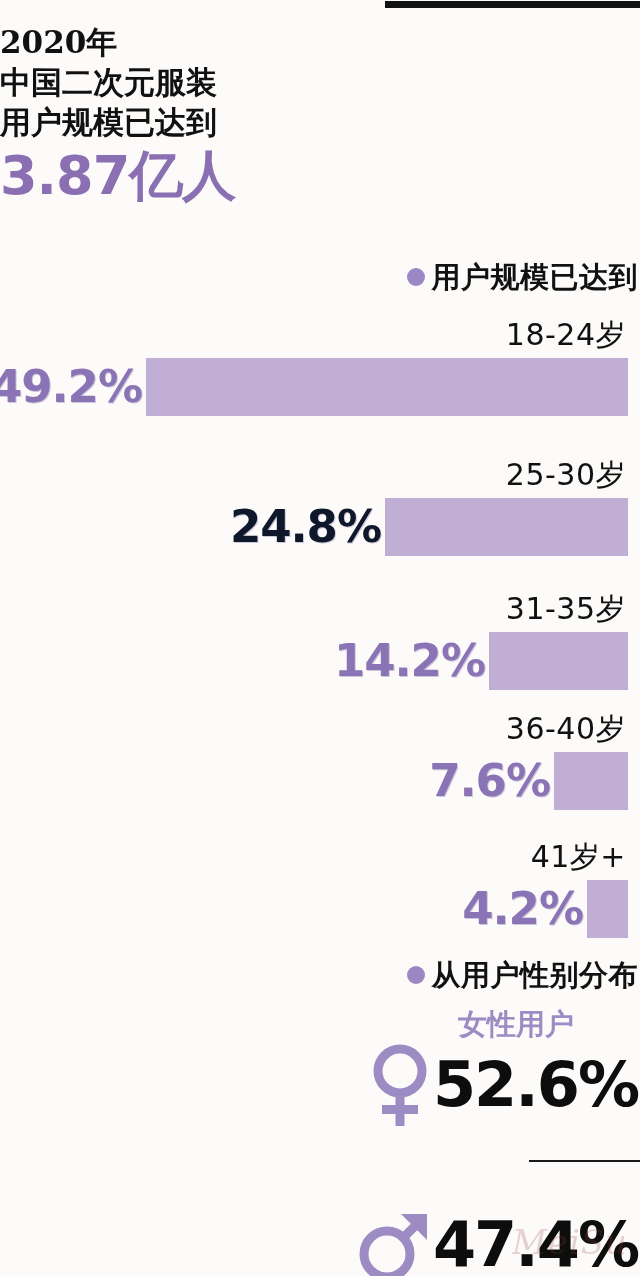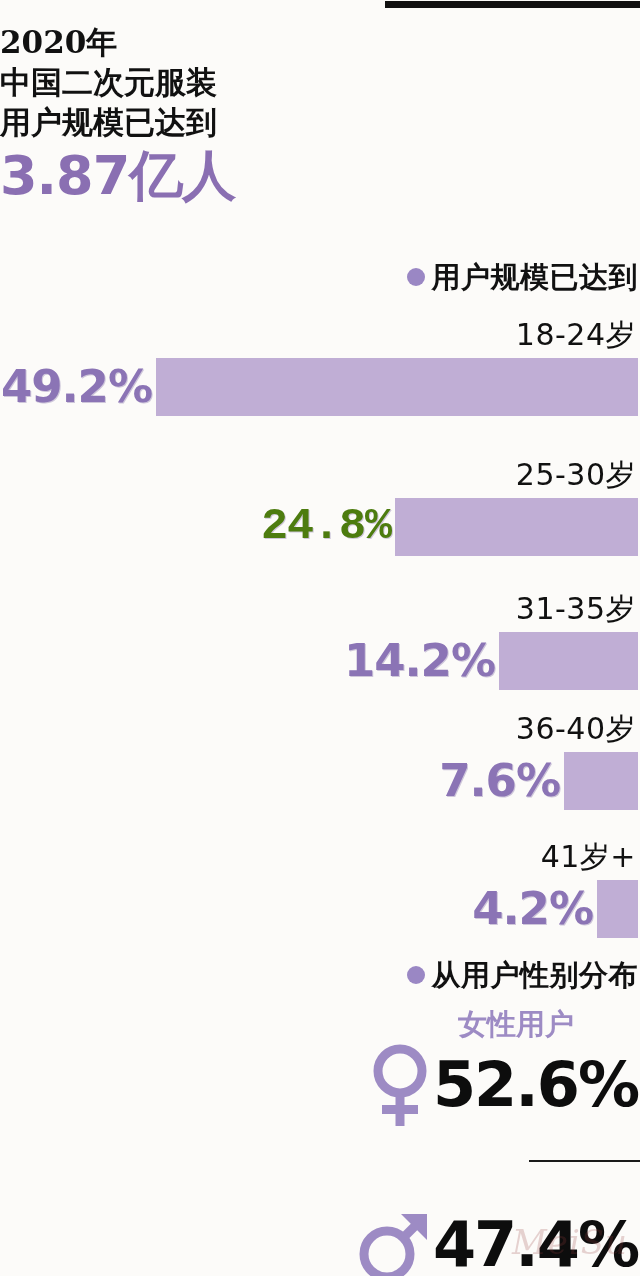--- a/index.html
+++ b/index.html
@@ -81,21 +81,21 @@
     line-height: 30px;
     color: #111111;
     letter-spacing: 0.5px;
   }
   #sec-age  { top: 262px; }
   #sec-gender { top: 960px; }
 
   
   .bar-row {
     position: absolute;
-    right: 2px;
+    right: 12px;
     width: 515px;
     height: 118px;
   }
   .bar-label {
     position: absolute;
     right: 2px;
     top: 0px;
     font-family: "DejaVu Sans", "Liberation Sans", sans-serif;
     font-weight: 500;
     font-size: 30px;
@@ -217,21 +217,21 @@
       <div class="bar-fill" style="width: 482px; background: rgb(192, 174, 213);"></div>
     </div>
     <div class="bar-value" style="right: 486px; color: rgb(139, 116, 181);">49.2%</div>
   </div>
 
   <div class="bar-row" style="top:458px;">
     <div class="bar-label">25-30岁</div>
     <div class="bar-track" style="width: 243px;">
       <div class="bar-fill" style="width: 243px; background: rgb(192, 174, 213);"></div>
     </div>
-    <div class="bar-value" style="right: 247px; color: #4d7c0f; font-family: Liberation Mono, monospace;">24.8%</div>
+    <div class="bar-value" style="right: 247px; color: #0f172a;">24.8%</div>
   </div>
 
   <div class="bar-row" style="top:592px;">
     <div class="bar-label">31-35岁</div>
     <div class="bar-track" style="width: 139px;">
       <div class="bar-fill" style="width: 139px; background: rgb(192, 174, 213);"></div>
     </div>
     <div class="bar-value" style="right: 143px; color: rgb(139, 116, 181);">14.2%</div>
   </div>
 

